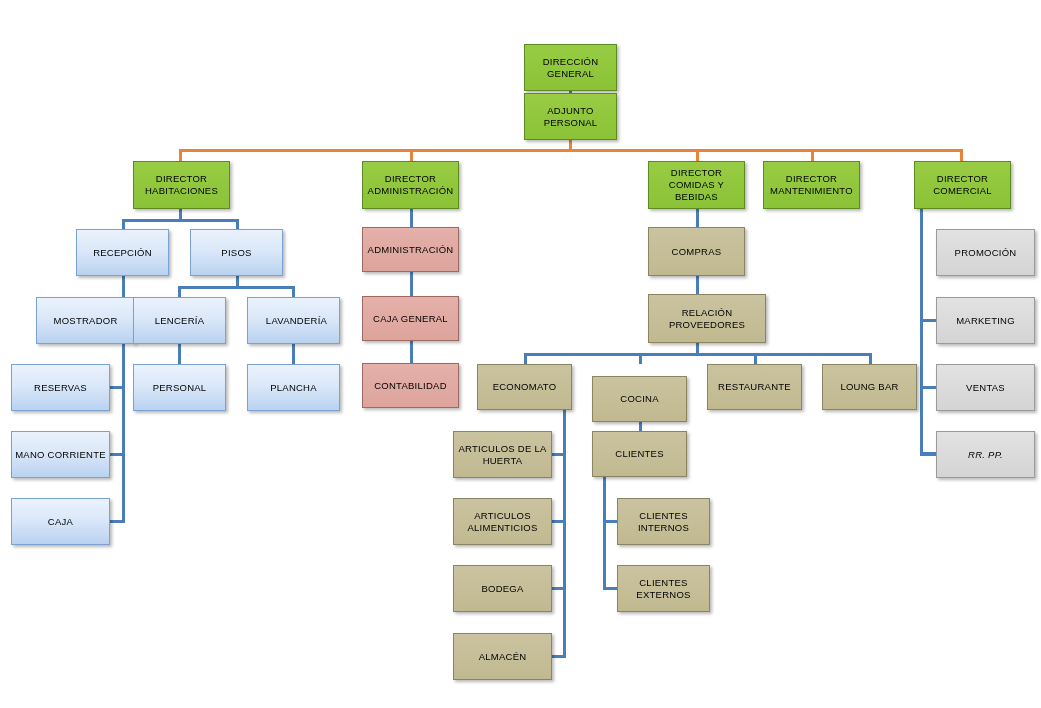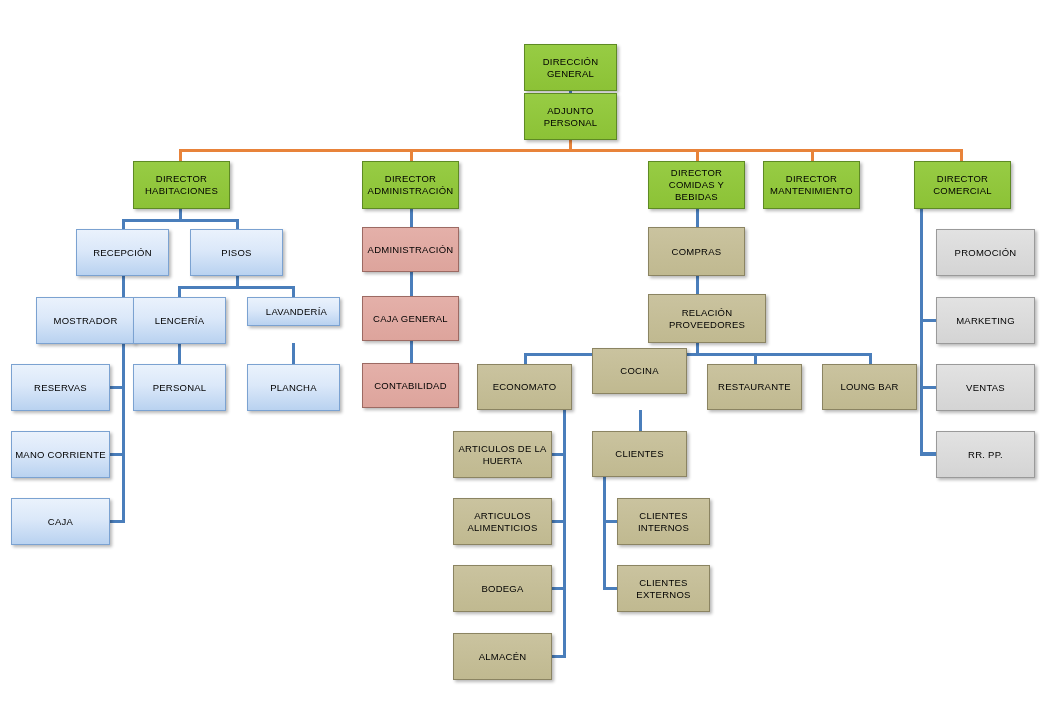--- a/index.html
+++ b/index.html
@@ -187,21 +187,21 @@
   <div class="node blue" style="left:11px;top:498px;width:99px;height:47px;">
     <span>CAJA</span>
   </div>
 
   <div class="node blue" style="left:133px;top:297px;width:93px;height:47px;">
     <span>LENCERÍA</span>
   </div>
   <div class="node blue" style="left:133px;top:364px;width:93px;height:47px;">
     <span>PERSONAL</span>
   </div>
-  <div class="node blue" style="left:247px;top:297px;width:93px;height:29px;padding-left:9px;">
+  <div class="node blue" style="left:247px;top:297px;width:93px;height:47px;padding-left:9px;">
     <span>LAVANDERÍA</span>
   </div>
   <div class="node blue" style="left:247px;top:364px;width:93px;height:47px;">
     <span>PLANCHA</span>
   </div>
 
   <div class="node pink" style="left:362px;top:227px;width:97px;height:45px;">
     <span>ADMINISTRACIÓN</span>
   </div>
   <div class="node pink" style="left:362px;top:296px;width:97px;height:45px;">
@@ -215,21 +215,21 @@
     <span>COMPRAS</span>
   </div>
   <div class="node tan" style="left:648px;top:294px;width:118px;height:49px;justify-content:center;">
     <span>RELACIÓN
 PROVEEDORES</span>
   </div>
 
   <div class="node tan" style="left:477px;top:364px;width:95px;height:46px;">
     <span>ECONOMATO</span>
   </div>
-  <div class="node tan" style="left:592px;top:348px;width:95px;height:46px;">
+  <div class="node tan" style="left:592px;top:376px;width:95px;height:46px;">
     <span>COCINA</span>
   </div>
   <div class="node tan" style="left:707px;top:364px;width:95px;height:46px;">
     <span>RESTAURANTE</span>
   </div>
   <div class="node tan" style="left:822px;top:364px;width:95px;height:46px;">
     <span>LOUNG BAR</span>
   </div>
 
   <div class="node tan" style="left:453px;top:431px;width:99px;height:47px;">
@@ -261,17 +261,17 @@
 
   <div class="node grey" style="left:936px;top:229px;width:99px;height:47px;">
     <span>PROMOCIÓN</span>
   </div>
   <div class="node grey" style="left:936px;top:297px;width:99px;height:47px;">
     <span>MARKETING</span>
   </div>
   <div class="node grey" style="left:936px;top:364px;width:99px;height:47px;">
     <span>VENTAS</span>
   </div>
-  <div class="node grey" style="left:936px;top:431px;width:99px;height:47px;">
+  <div class="node grey" style="left:936px;top:431px;width:99px;height:47px;font-style:italic;">
     <span>RR. PP.</span>
   </div>
 
 </div>
 
 </body></html>

